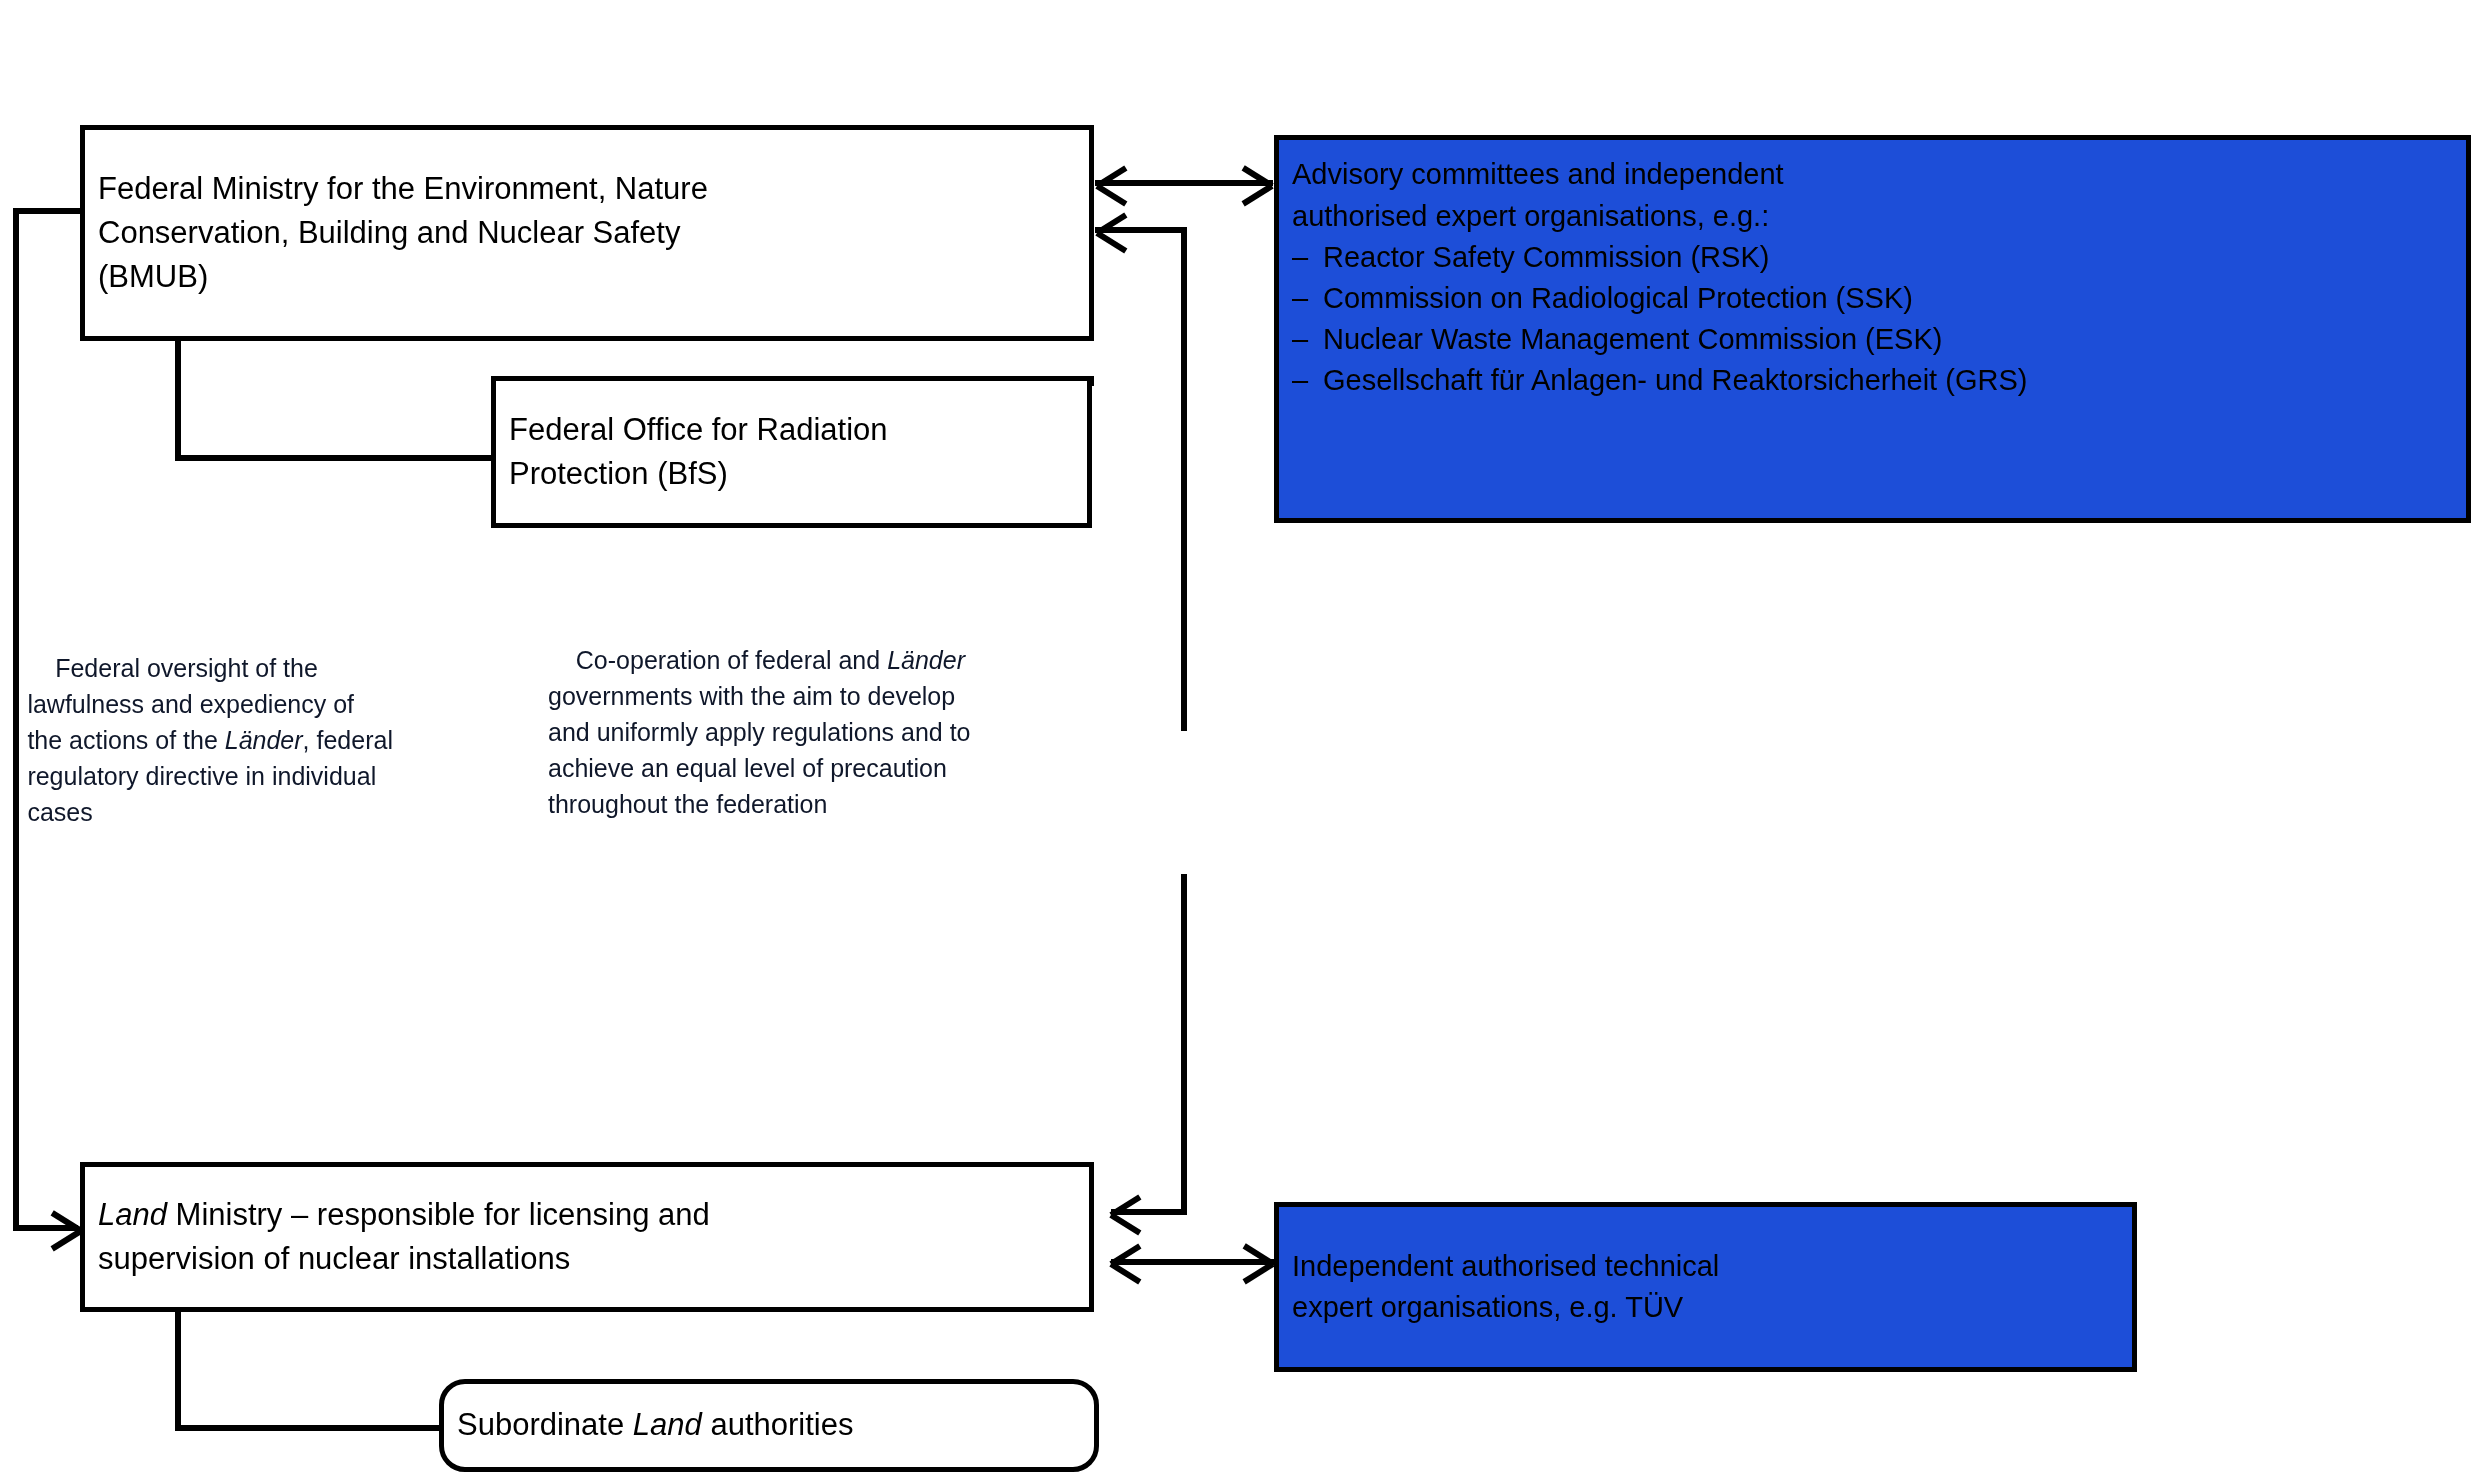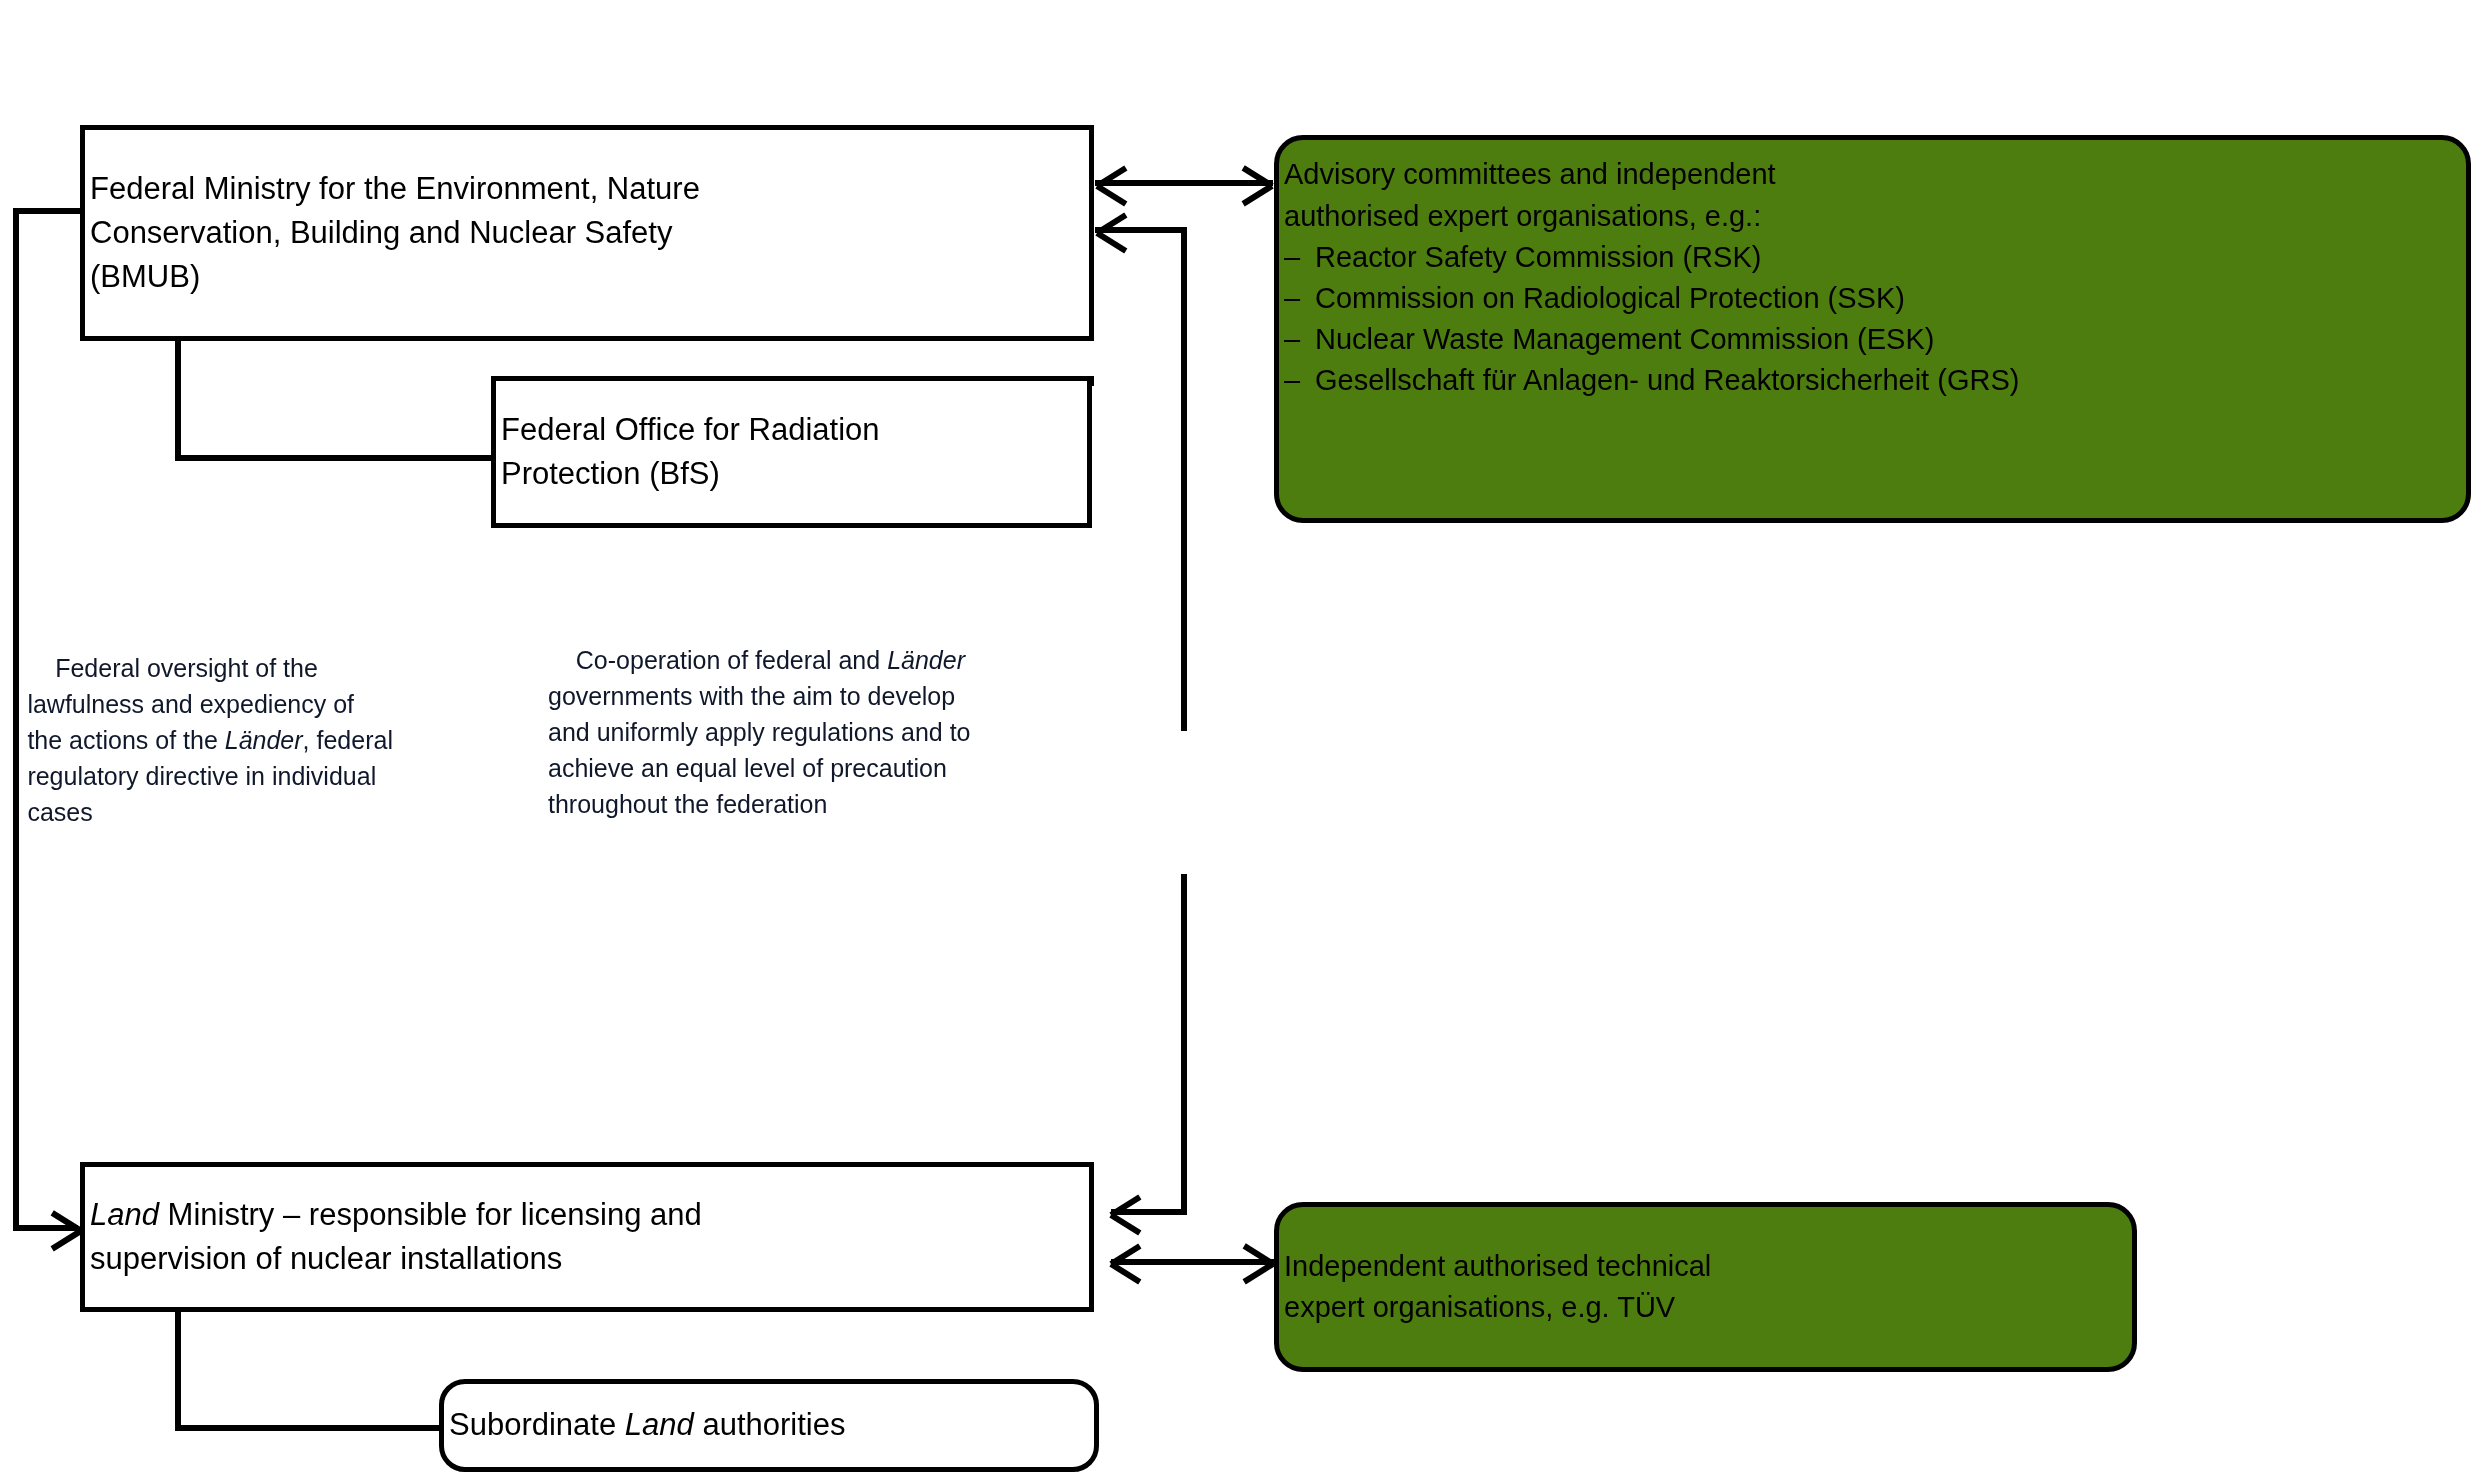--- a/index.html
+++ b/index.html
@@ -17,23 +17,23 @@
   }
   .box {
     position: absolute;
     box-sizing: border-box;
     border: 5.9px solid #000000;
     background: #ffffff;
     display: flex;
     align-items: center;
     color: #000000;
   }
-  .box.shaded { background: #4d7c0f; border-radius: 29px; }
+  .box.shaded { background: #1d4ed8; }
   .box .txt {
-    padding: 0 5px;
+    padding: 0 13px;
     line-height: 1.42;
     width: 100%;
   }
   .plain-text {
     position: absolute;
     color: #0f172a;
     line-height: 1.44;
     white-space: pre-wrap;
   }
   em { font-style: italic; }

